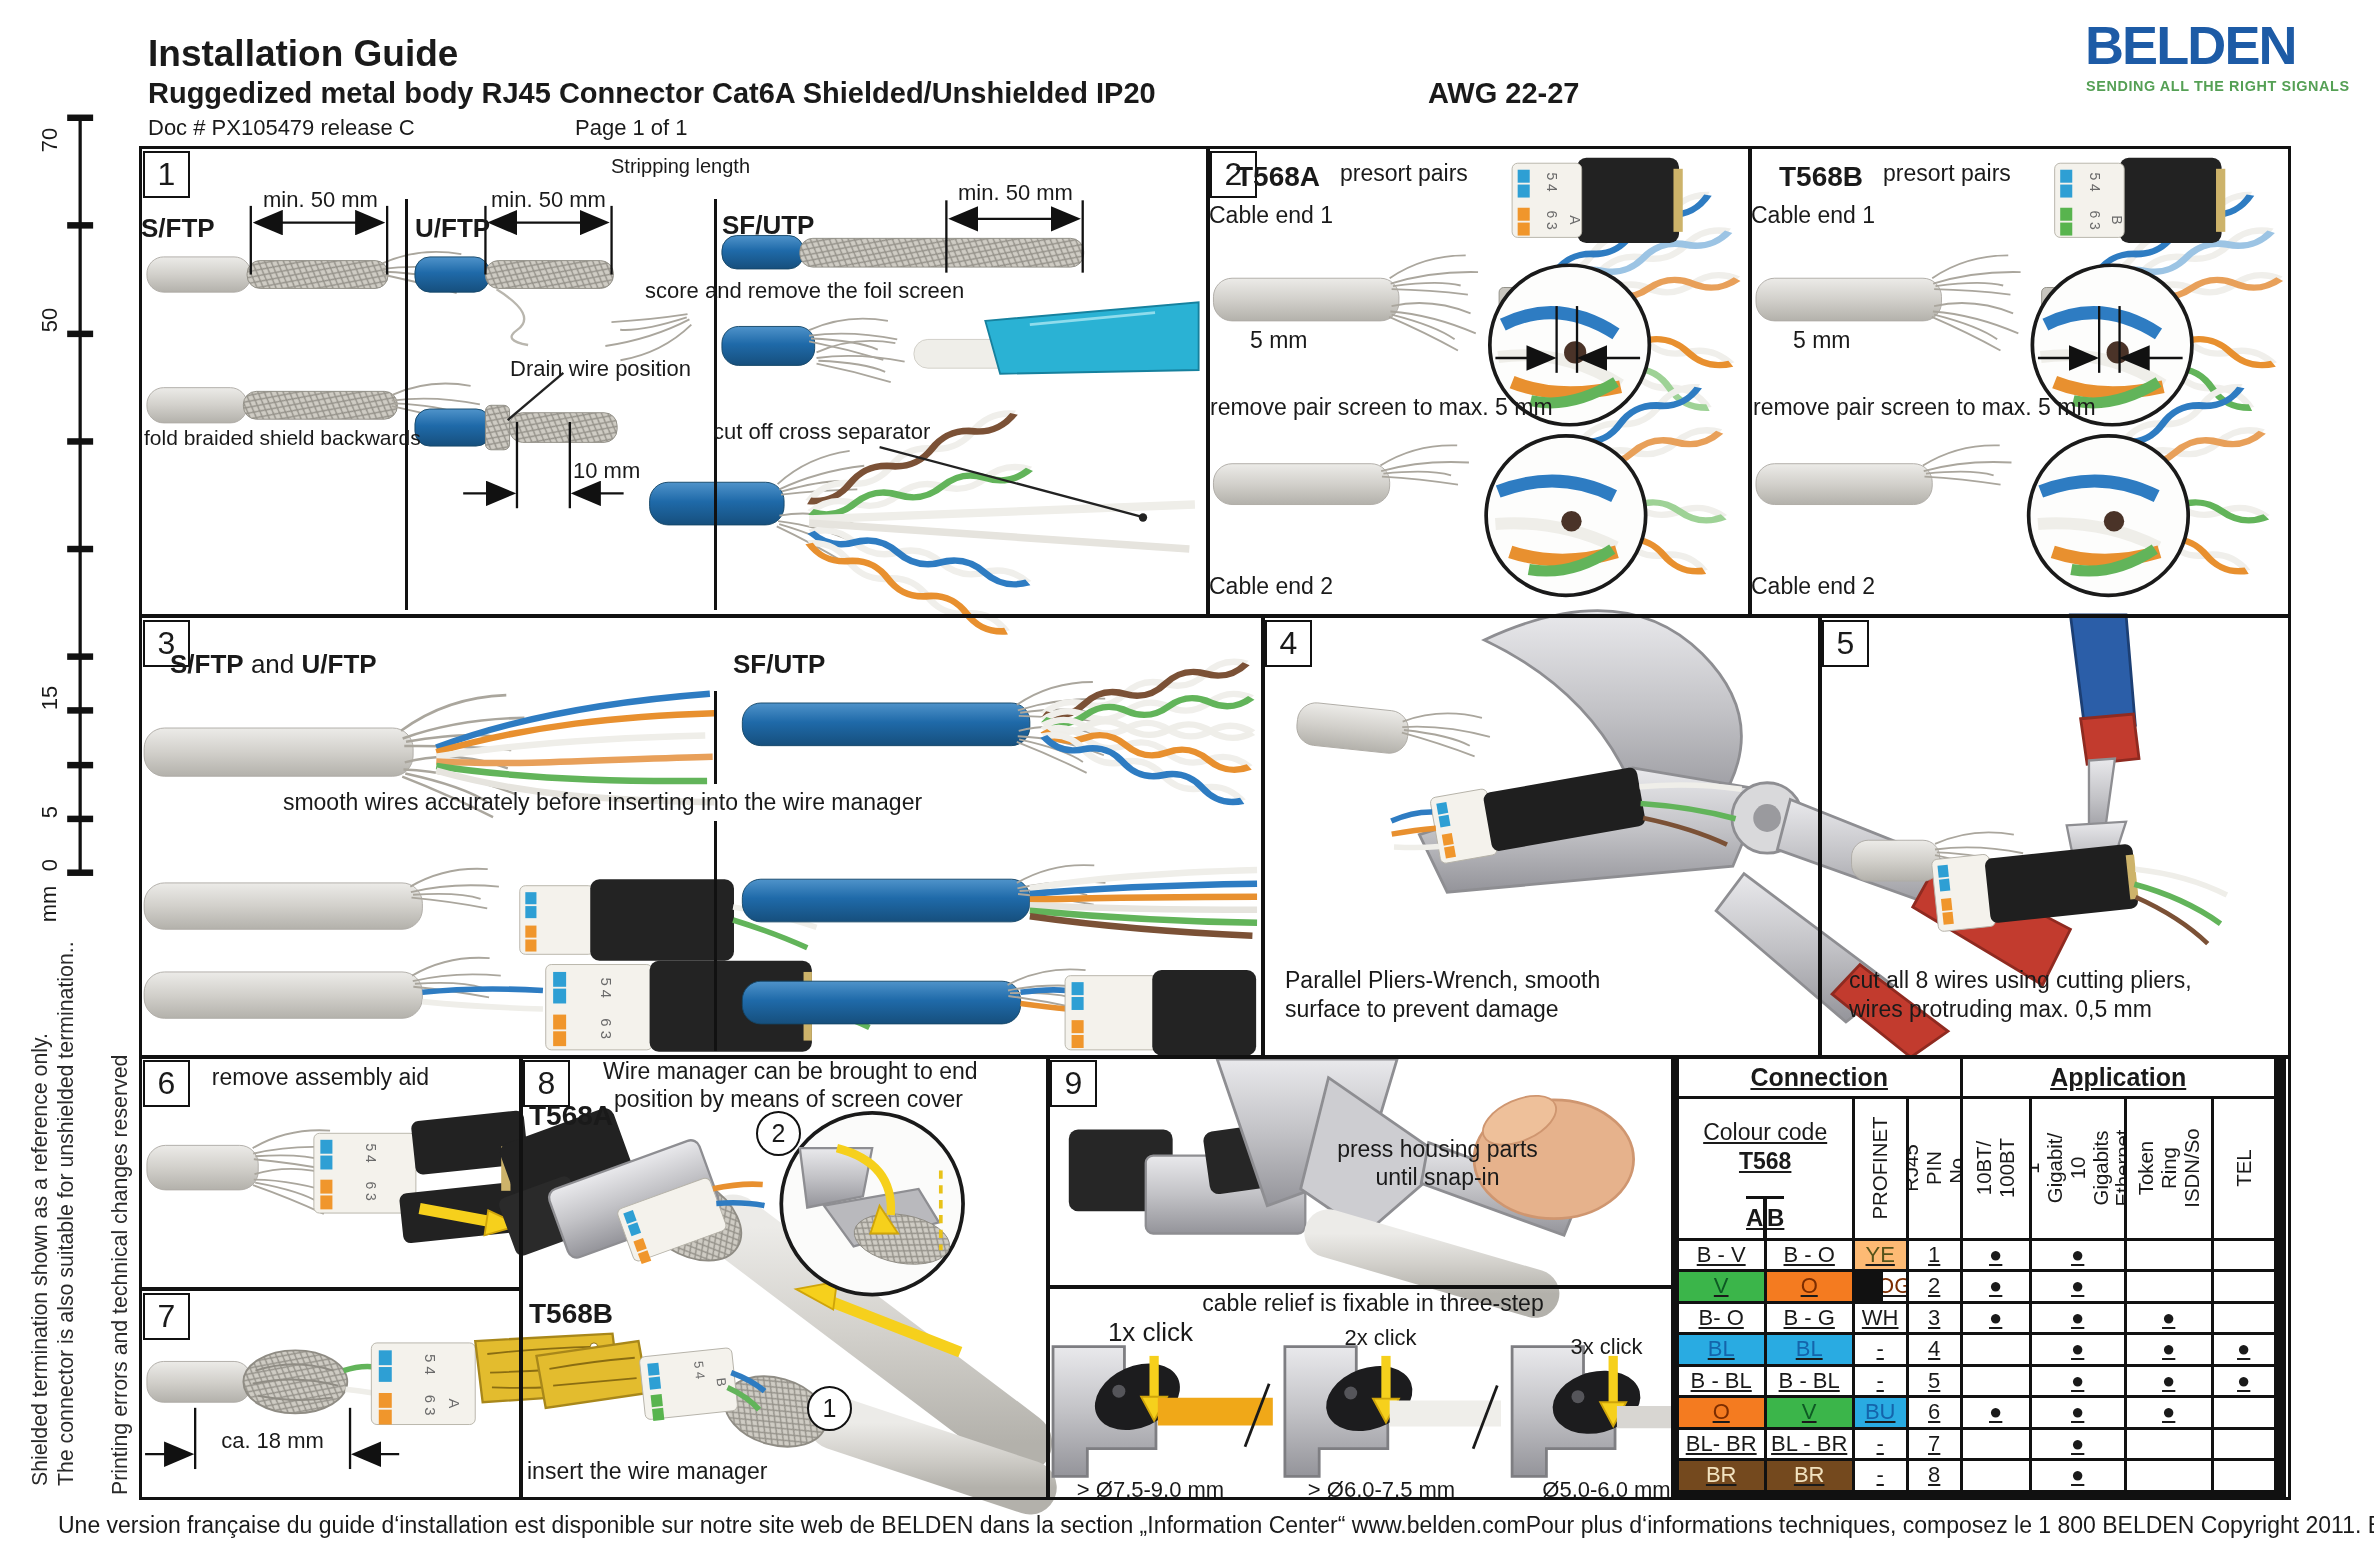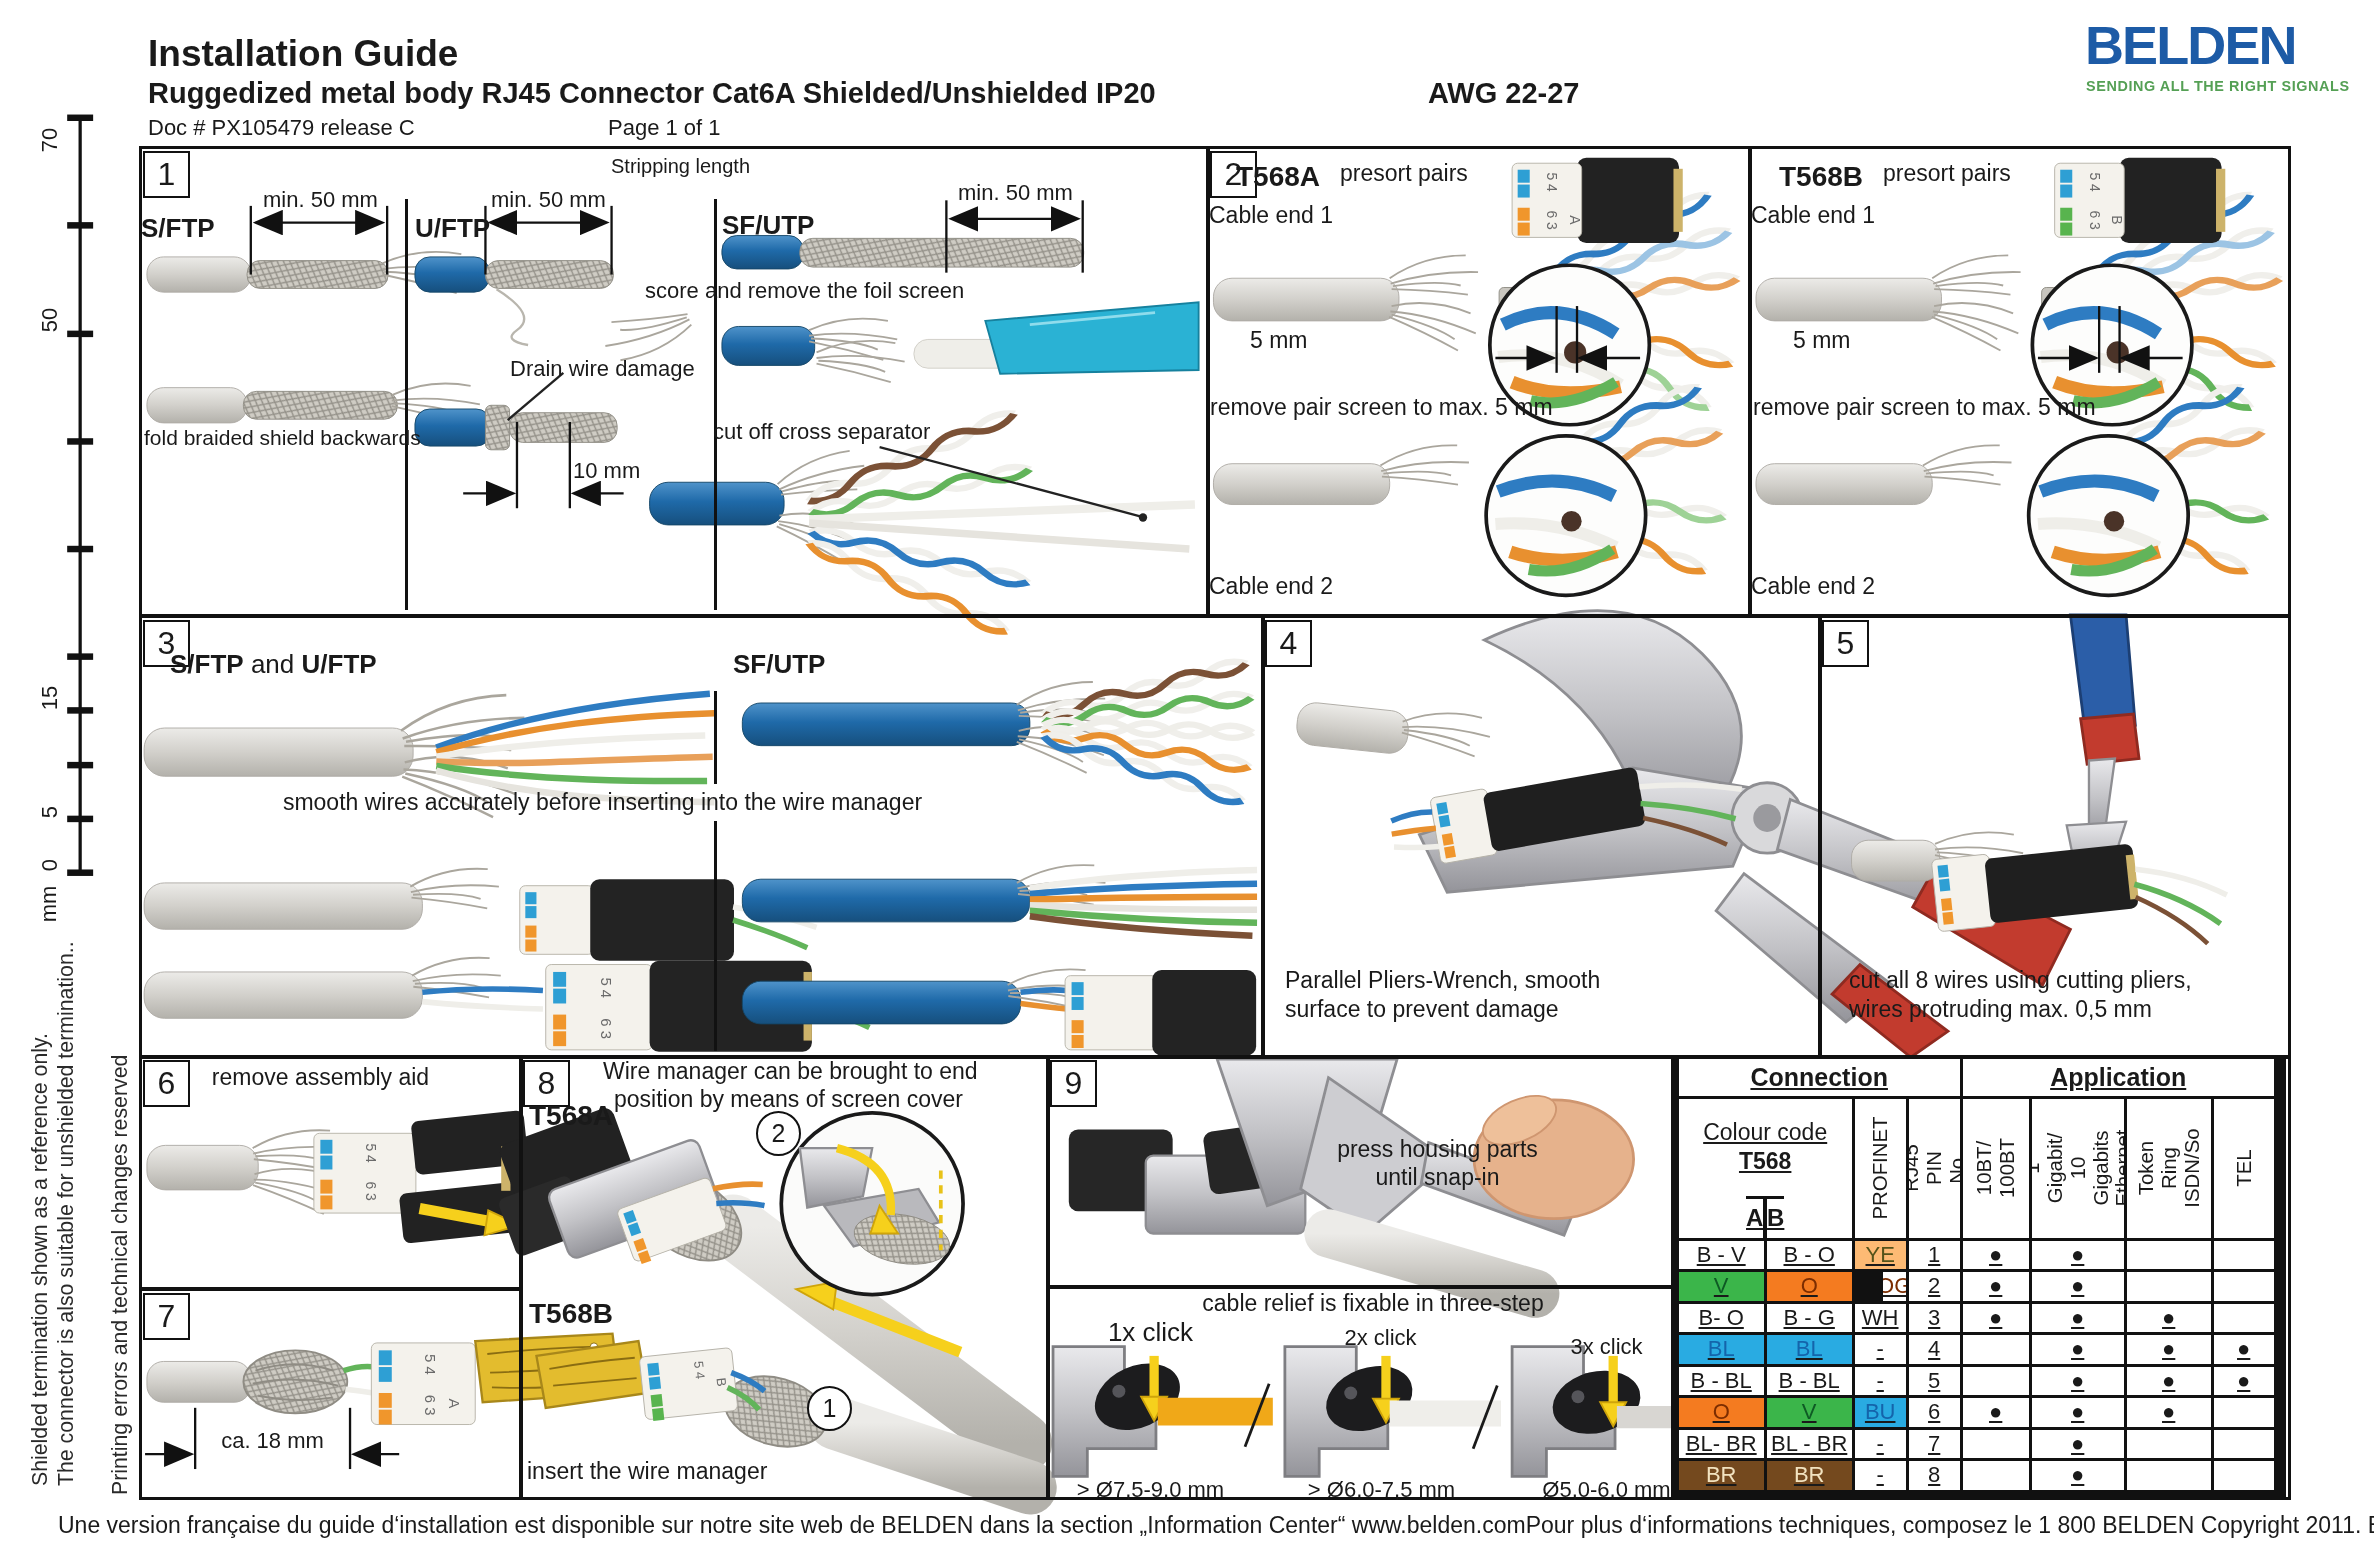--- a/index.html
+++ b/index.html
@@ -533,21 +533,21 @@
 <div class="hline" style="left:1046px;top:1285px;width:629px;height:3.7px;"></div>
 <div class="vline" style="left:405px;top:199px;width:2.8px;height:411px;"></div>
 <div class="vline" style="left:714px;top:199px;width:2.8px;height:411px;"></div>
 <div class="vline" style="left:714px;top:691px;width:2.8px;height:93px;"></div>
 <div class="vline" style="left:714px;top:821px;width:2.8px;height:230px;"></div>
 
 <div class="t b" style="left:148px;top:32px;font-size:37px;">Installation Guide</div>
 <div class="t b" style="left:148px;top:76px;font-size:29px;">Ruggedized metal body RJ45 Connector Cat6A Shielded/Unshielded IP20</div>
 <div class="t b" style="left:1428px;top:76px;font-size:29px;">AWG 22-27</div>
 <div class="t" style="left:148px;top:115px;font-size:22px;">Doc # PX105479 release C</div>
-<div class="t" style="left:575px;top:115px;font-size:22px;margin-left:33px;">Page 1 of 1</div>
+<div class="t" style="left:575px;top:115px;font-size:22px;">Page 1 of 1</div>
 <div class="t b" style="left:2085px;top:13px;font-size:54px;letter-spacing:-1.9px;color:#1d5ba6;">BELDEN</div>
 <div class="t b" style="left:2086px;top:78px;font-size:14.4px;letter-spacing:0.6px;color:#55a055;">SENDING ALL THE RIGHT SIGNALS</div>
 
 <div class="t rot" style="left:32px;top:128px;width:35px;height:24px;font-size:22px;">70</div>
 <div class="t rot" style="left:32px;top:308px;width:35px;height:24px;font-size:22px;">50</div>
 <div class="t rot" style="left:32px;top:686px;width:35px;height:24px;font-size:22px;">15</div>
 <div class="t rot" style="left:32px;top:800px;width:35px;height:24px;font-size:22px;">5</div>
 <div class="t rot" style="left:32px;top:853px;width:35px;height:24px;font-size:22px;">0</div>
 <div class="t rot" style="left:26px;top:892px;width:46px;height:24px;font-size:22px;">mm</div>
 <div class="vrot" style="left:28px;top:1486px;">Shielded termination shown as a reference only.</div>
@@ -565,21 +565,21 @@
 <div class="numbox" style="left:1050px;top:1060px;">9</div>
 
 <div class="t c" style="left:472px;top:154px;width:278px;font-size:20px;text-align:right;">Stripping length</div>
 <div class="t b" style="left:141px;top:213px;font-size:26px;">S/FTP</div>
 <div class="t b" style="left:415px;top:213px;font-size:26px;">U/FTP</div>
 <div class="t b" style="left:722px;top:210px;font-size:26px;">SF/UTP</div>
 <div class="t c" style="left:263px;top:187px;width:113px;font-size:22px;">min. 50 mm</div>
 <div class="t c" style="left:490px;top:187px;width:117px;font-size:22px;">min. 50 mm</div>
 <div class="t c" style="left:957px;top:180px;width:117px;font-size:22px;">min. 50 mm</div>
 <div class="t" style="left:144px;top:425px;font-size:21px;">fold braided shield backwards</div>
-<div class="t" style="left:510px;top:356px;font-size:22px;">Drain wire damage</div>
+<div class="t" style="left:510px;top:356px;font-size:22px;">Drain wire position</div>
 <div class="t" style="left:573px;top:458px;font-size:22px;">10 mm</div>
 <div class="t" style="left:645px;top:278px;font-size:22px;">score and remove the foil screen</div>
 <div class="t" style="left:674px;top:419px;font-size:22px;margin-left:39px;">cut off cross separator</div>
 
 <div class="t b" style="left:1236px;top:160px;font-size:28px;">T568A</div>
 <div class="t" style="left:1340px;top:160px;font-size:23px;">presort pairs</div>
 <div class="t" style="left:1209px;top:202px;font-size:23px;">Cable end 1</div>
 <div class="t" style="left:1250px;top:327px;font-size:23px;">5 mm</div>
 <div class="t" style="left:1210px;top:394px;font-size:23px;">remove pair screen to max. 5 mm</div>
 <div class="t" style="left:1209px;top:573px;font-size:23px;">Cable end 2</div>

